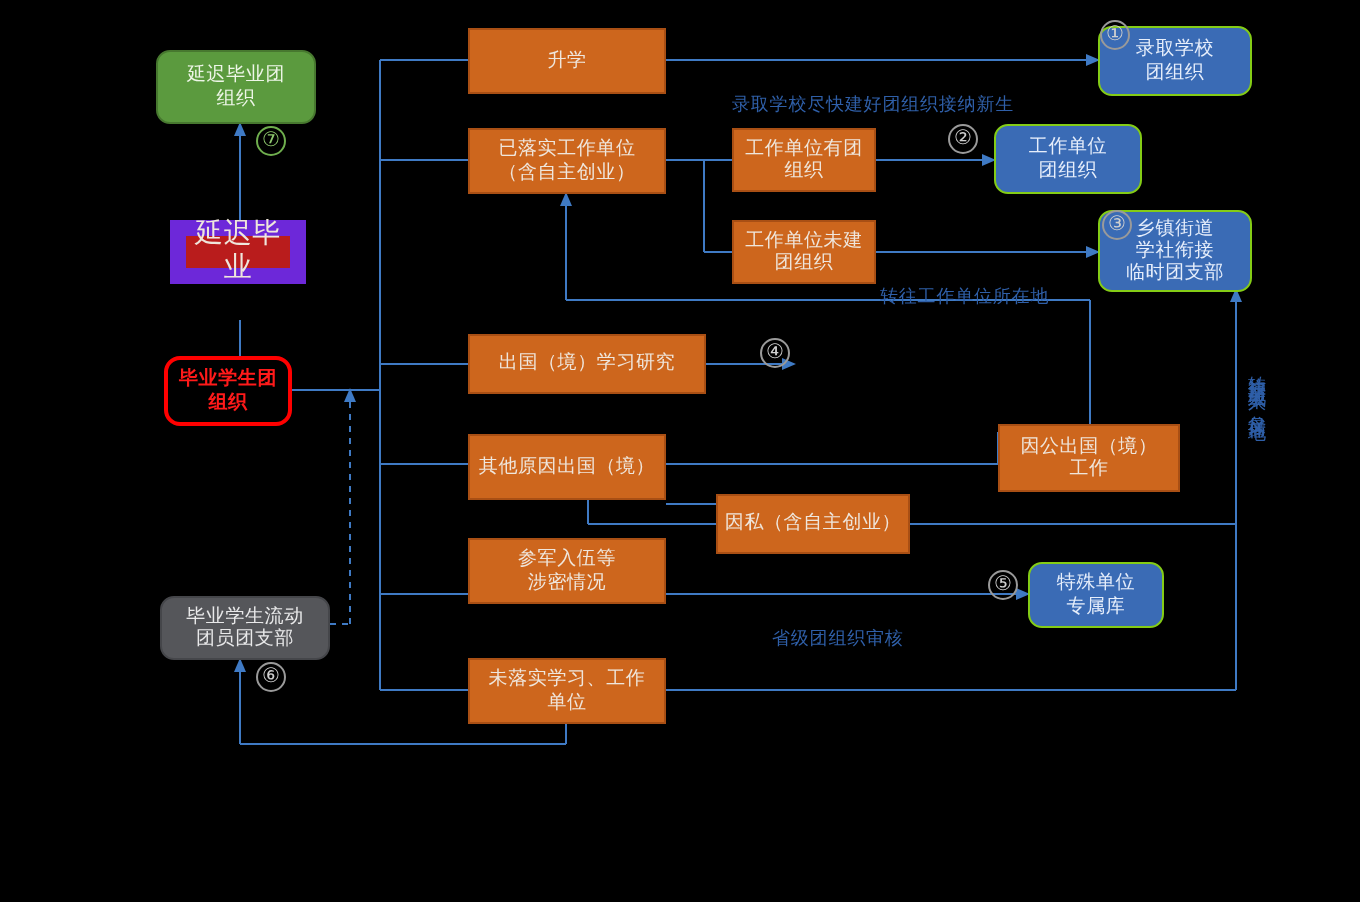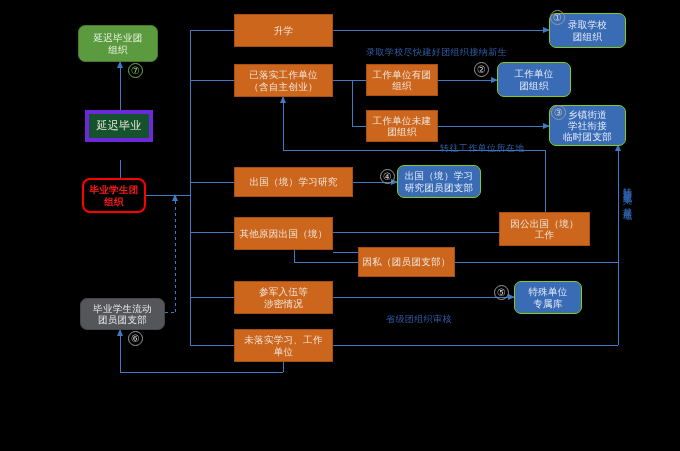--- a/index.html
+++ b/index.html
@@ -21,24 +21,24 @@
     white-space:pre-line;
     letter-spacing:.3px;
   }
   .n-orange{
     background:#cd661d;
     border:1px solid #a94f14;
     color:#efe6dc;
     font-size:9.5px;
   }
   .n-orange-w{            
-    background:#14532d;
-    border:4px solid #6d28d9;
+    background:#b91c1c;
+    border:8px solid #6d28d9;
     color:#efe6dc;
-    font-size:11px;
+    font-size:14px;
   }
   .n-blue{
     background:#3a6bb5;
     border:1px solid #84cc16;
     border-radius:7px;
     color:#e6eefb;
     font-size:9.5px;
   }
   .n-green{
     background:#5b9a3e;
@@ -179,40 +179,38 @@
   <div class="node n-orange" style="left:366px;top:110px;width:72px;height:32px;">工作单位未建
 团组织</div>
 
   <div class="node n-orange" style="left:234px;top:167px;width:119px;height:30px;">出国（境）学习研究</div>
 
   <div class="node n-orange" style="left:234px;top:217px;width:99px;height:33px;">其他原因出国（境）</div>
 
   <div class="node n-orange" style="left:499px;top:212px;width:91px;height:34px;">因公出国（境）
 工作</div>
 
-  <div class="node n-orange" style="left:358px;top:247px;width:97px;height:30px;">因私（团员团支部）</div>
-
-  <div class="node n-orange" style="left:234px;top:281px;width:99px;height:33px;">参军入伍等
+  <div class="node n-orange" style="left:358px;top:247px;width:97px;height:30px;">因私（含自主创业）</div>
+
+  <div class="node n-orange" style="left:234px;top:269px;width:99px;height:33px;">参军入伍等
 涉密情况</div>
 
   <div class="node n-orange" style="left:234px;top:329px;width:99px;height:33px;">未落实学习、工作
 单位</div>
 
   <div class="node n-blue" style="left:549px;top:13px;width:77px;height:35px;">录取学校
 团组织</div>
 
   <div class="node n-blue" style="left:497px;top:62px;width:74px;height:35px;">工作单位
 团组织</div>
 
   <div class="node n-blue" style="left:549px;top:105px;width:77px;height:41px;">乡镇街道
 学社衔接
 临时团支部</div>
 
-  <div class="node n-blue" style="left:397px;top:165px;width:84px;height:33px;">出国（境）学习
-研究团员团支部</div>
 
   <div class="node n-blue" style="left:514px;top:281px;width:68px;height:33px;">特殊单位
 专属库</div>
 
   <div class="edge-label" style="left:366px;top:18px;">录取学校尽快建好团组织接纳新生</div>
 
   <div class="edge-label" style="left:440px;top:114px;">转往工作单位所在地</div>
 
   <div class="edge-label" style="left:386px;top:285px;">省级团组织审核</div>
 

